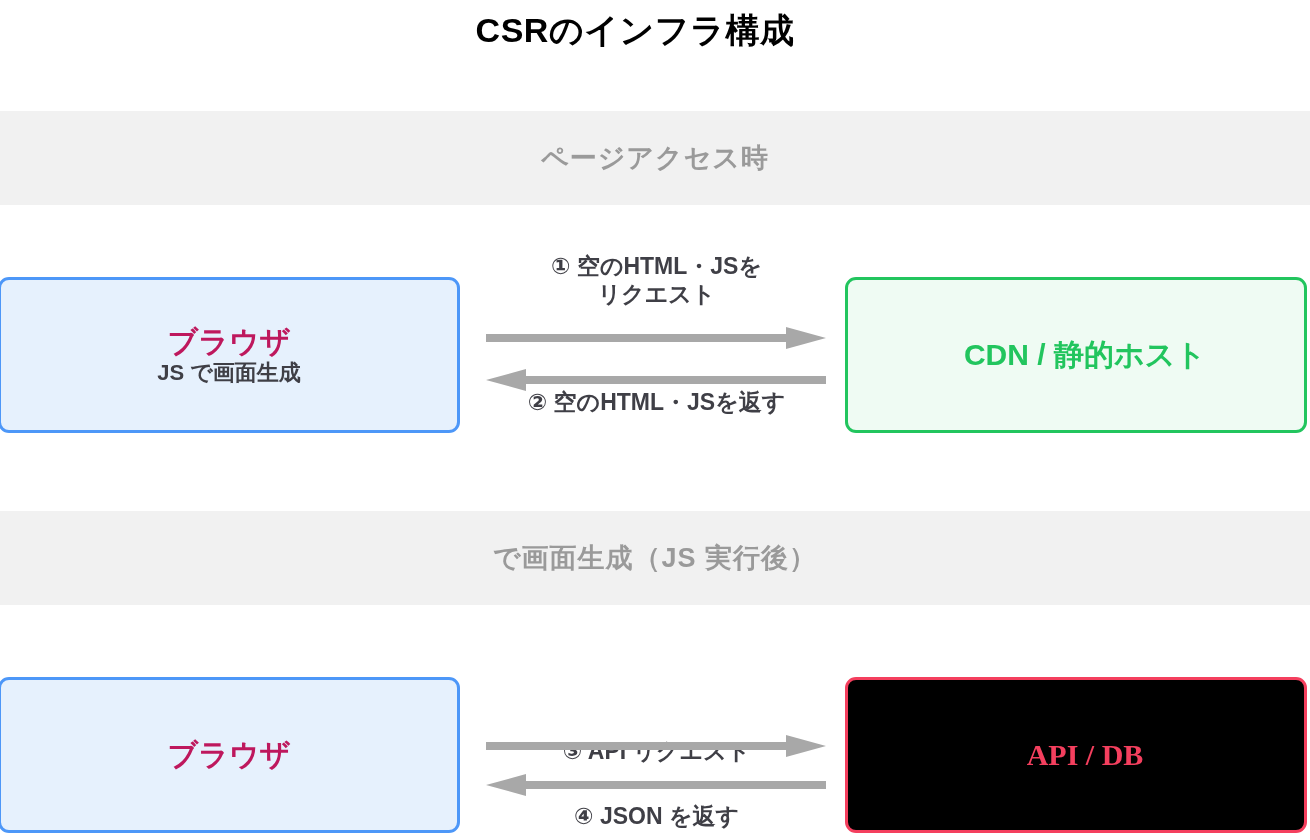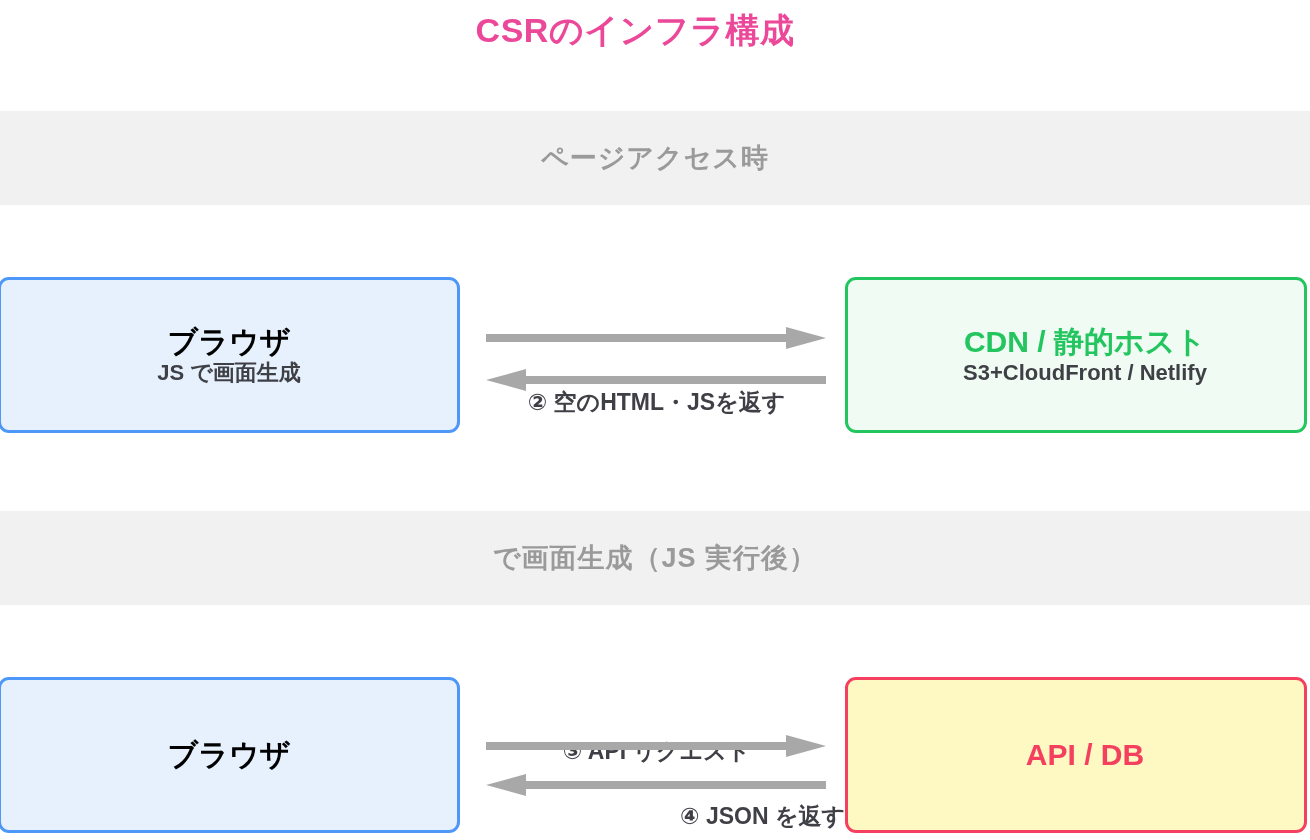--- a/index.html
+++ b/index.html
@@ -24,21 +24,21 @@
   .title {
     position: absolute;
     left: 0;
     top: 0;
     width: 1270px;
     height: 60px;
     line-height: 60px;
     text-align: center;
     font-size: 34px;
     font-weight: bold;
-    color: #ec4899;
+    color: #000000;
     letter-spacing: 0.5px;
   }
 
   
   .band {
     position: absolute;
     left: 0;
     width: 1310px;
     height: 94px;
     background: #f1f1f1;
@@ -91,31 +91,32 @@
     font-size: 22px;
     font-weight: bold;
     color: #3f3f46;
     line-height: 1.15;
   }
 
   .node.browser {
     background: #e6f1fd;
     border-color: #4d97f8;
   }
-  .node.browser .node-title { color: #000000; }
+  .node.browser .node-title { color: #be185d; }
 
   .node.cdn {
     background: #effbf3;
     border-color: #22c55e;
   }
   .node.cdn .node-title { color: #22c55e; }
 
   .node.api {
-    background: #fef9c3;
+    background: #000000;
     border-color: #f43f5e;
+    font-family: Liberation Serif, serif;
   }
   .node.api .node-title { color: #f43f5e; }
 
   
   .flow {
     position: absolute;
     left: 468px;
     width: 377px;
     top: 0;
     height: 156px;
@@ -144,21 +145,21 @@
   
   #flow-1 .label-top    { top: -25px; }
   #flow-1 .arrow-right  { top: 48px; }
   #flow-1 .arrow-left   { top: 90px; }
   #flow-1 .label-bottom { top: 111px; }
 
   
   #flow-2 .label-top    { top: 16px; margin-top: 44px; }
   #flow-2 .arrow-right  { top: 56px; }
   #flow-2 .arrow-left   { top: 95px; }
-  #flow-2 .label-bottom { top: 125px; text-align: right; }
+  #flow-2 .label-bottom { top: 125px; }
 </style>
 </head>
 <body>
 
 <div class="page">
 
   <div class="title">CSRのインフラ構成</div>
 
   <div class="band" id="band-1">
     <span class="band-label">ページアクセス時</span>
@@ -166,41 +167,42 @@
 
   <div class="row" id="row-1">
 
     <div class="node browser left">
       <div class="node-title">ブラウザ</div>
       <div class="node-sub">JS で画面生成</div>
     </div>
 
     <div class="flow" id="flow-1">
 
+      <div class="flow-label label-top">① 空のHTML・JSを
+リクエスト</div>
 
       <div class="arrow arrow-right">
         <svg width="340" height="26" viewBox="0 0 340 26" xmlns="http://www.w3.org/2000/svg">
           <rect x="0" y="9" width="305" height="8" fill="#a8a8a8"></rect>
           <polygon points="300,2 340,13 300,24" fill="#a8a8a8"></polygon>
         </svg>
       </div>
 
       <div class="arrow arrow-left">
         <svg width="340" height="26" viewBox="0 0 340 26" xmlns="http://www.w3.org/2000/svg">
           <rect x="35" y="9" width="305" height="8" fill="#a8a8a8"></rect>
           <polygon points="40,2 0,13 40,24" fill="#a8a8a8"></polygon>
         </svg>
       </div>
 
       <div class="flow-label label-bottom">② 空のHTML・JSを返す</div>
     </div>
 
     <div class="node cdn right">
       <div class="node-title">CDN / 静的ホスト</div>
-      <div class="node-sub">S3+CloudFront / Netlify</div>
     </div>
 
   </div>
 
   <div class="band" id="band-2">
     <span class="band-label">で画面生成（JS 実行後）</span>
   </div>
 
   <div class="row" id="row-2">
 

